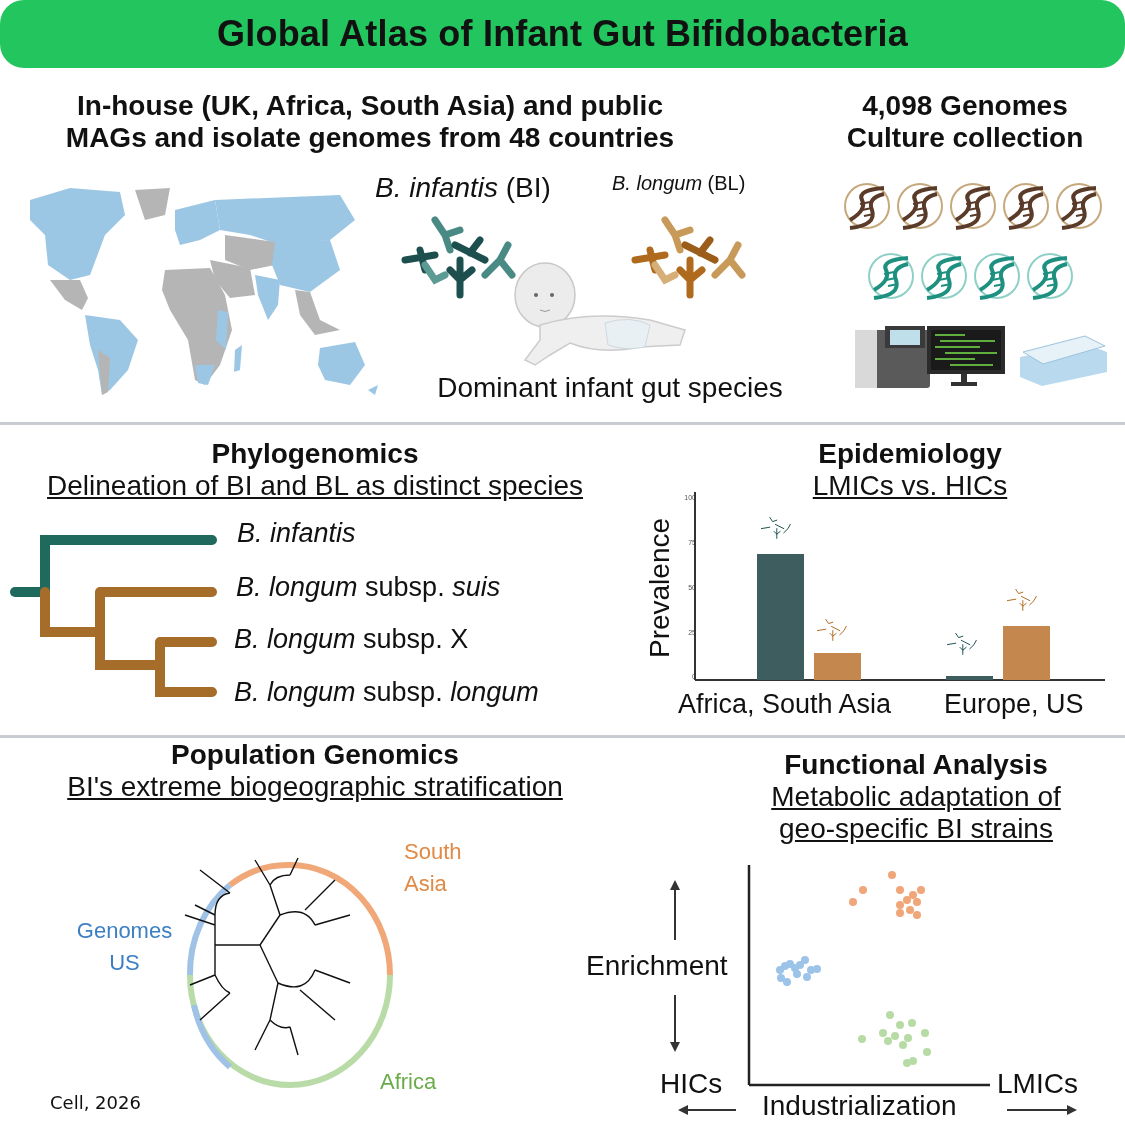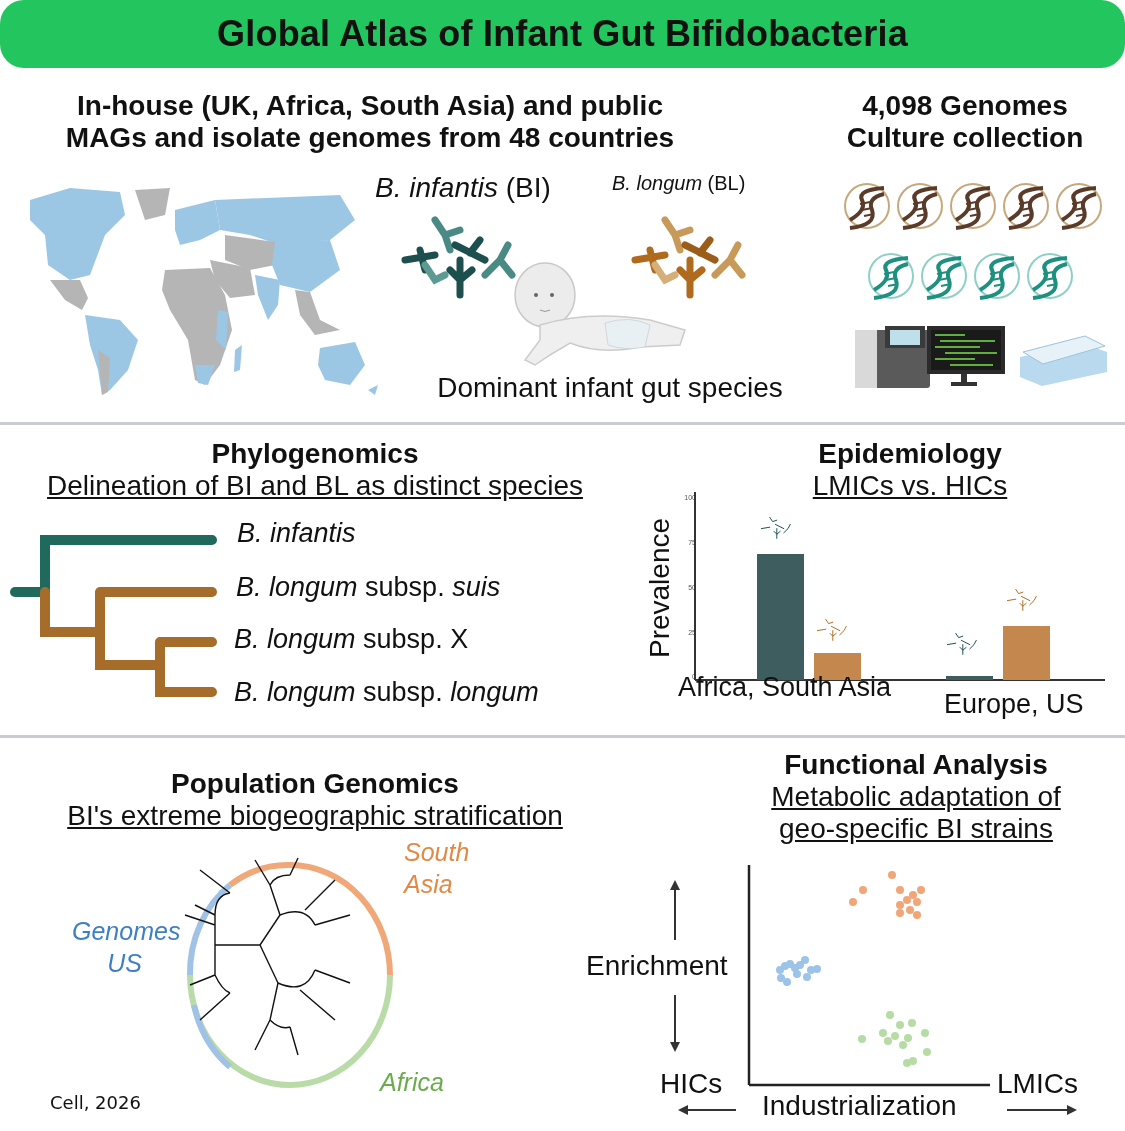--- a/index.html
+++ b/index.html
@@ -7,21 +7,21 @@
   .abs { position:absolute; }
   .banner { left:0; top:0; width:1125px; height:68px; background:#22c55e; display:flex; align-items:center; justify-content:center;border-radius:24px; }
   .banner-title { font-size:36px; font-weight:bold; letter-spacing:0.2px; }
   .hdr { font-weight:bold; font-size:28px; text-align:center; line-height:32px; }
   .sub { font-size:28px; text-align:center; line-height:32px;text-decoration:underline; }
   .divider { left:0; width:1125px; height:3px; background:#c9ccd1; }
   .ital { font-style:italic; }
   .tree-label { font-size:27px; white-space:nowrap; }
   .tick { font-size:7px; color:#555; }
   .axis-cat { font-size:27px; white-space:nowrap; }
-  .region { font-size:25px; line-height:32px;font-style:italic; }
+  .region { font-size:22px; line-height:32px; }
   .cite { font-family:"DejaVu Sans", sans-serif; font-size:18px; }
 </style>
 </head>
 <body>
 
 <div class="abs banner">
   <div class="banner-title">Global Atlas of Infant Gut Bifidobacteria</div>
 </div>
 
 <div class="abs hdr" style="left:10px; top:90px; width:720px;">
@@ -250,26 +250,26 @@
   <g stroke-linecap="round" stroke-width="3.5" fill="none">
     <g transform="translate(126,128) scale(0.28)" stroke="#b06a1e">
         <path d="M5 45 L35 40 M35 5 L45 20 L60 15 M55 30 L85 45 M60 45 L60 80 M50 55 L60 65 L72 55 M85 60 L100 45 L108 30"></path>
       </g>
     <g transform="translate(316,98) scale(0.28)" stroke="#b06a1e">
         <path d="M5 45 L35 40 M35 5 L45 20 L60 15 M55 30 L85 45 M60 45 L60 80 M50 55 L60 65 L72 55 M85 60 L100 45 L108 30"></path>
       </g>
   </g>
 </svg>
 
-<div class="abs axis-cat" style="left:678px; top:672px;">Africa, South Asia</div>
+<div class="abs axis-cat" style="left:678px; top:689px;">Africa, South Asia</div>
 <div class="abs axis-cat" style="left:944px; top:689px;">Europe, US</div>
 
 <div class="abs divider" style="top:735px;"></div>
 
-<div class="abs" style="left:0; top:768px; width:630px;">
+<div class="abs" style="left:0; top:739px; width:630px;">
   <div class="hdr">Population Genomics</div>
   <div class="sub">BI's extreme biogeographic stratification</div>
 </div>
 
 <svg class="abs" style="left:160px; top:855px;" width="260" height="240" viewBox="0 0 260 240">
   <g fill="none" stroke-width="6">
     <path d="M130 10 A100 110 0 0 1 230 120" stroke="#f0a878"></path>
     <path d="M230 120 A100 110 0 0 1 130 230" stroke="#b9dba8"></path>
     <path d="M130 230 A100 110 0 0 1 30 120" stroke="#b9dba8"></path>
     <path d="M30 120 A100 110 0 0 1 70 30" stroke="#9fc2e6"></path>

